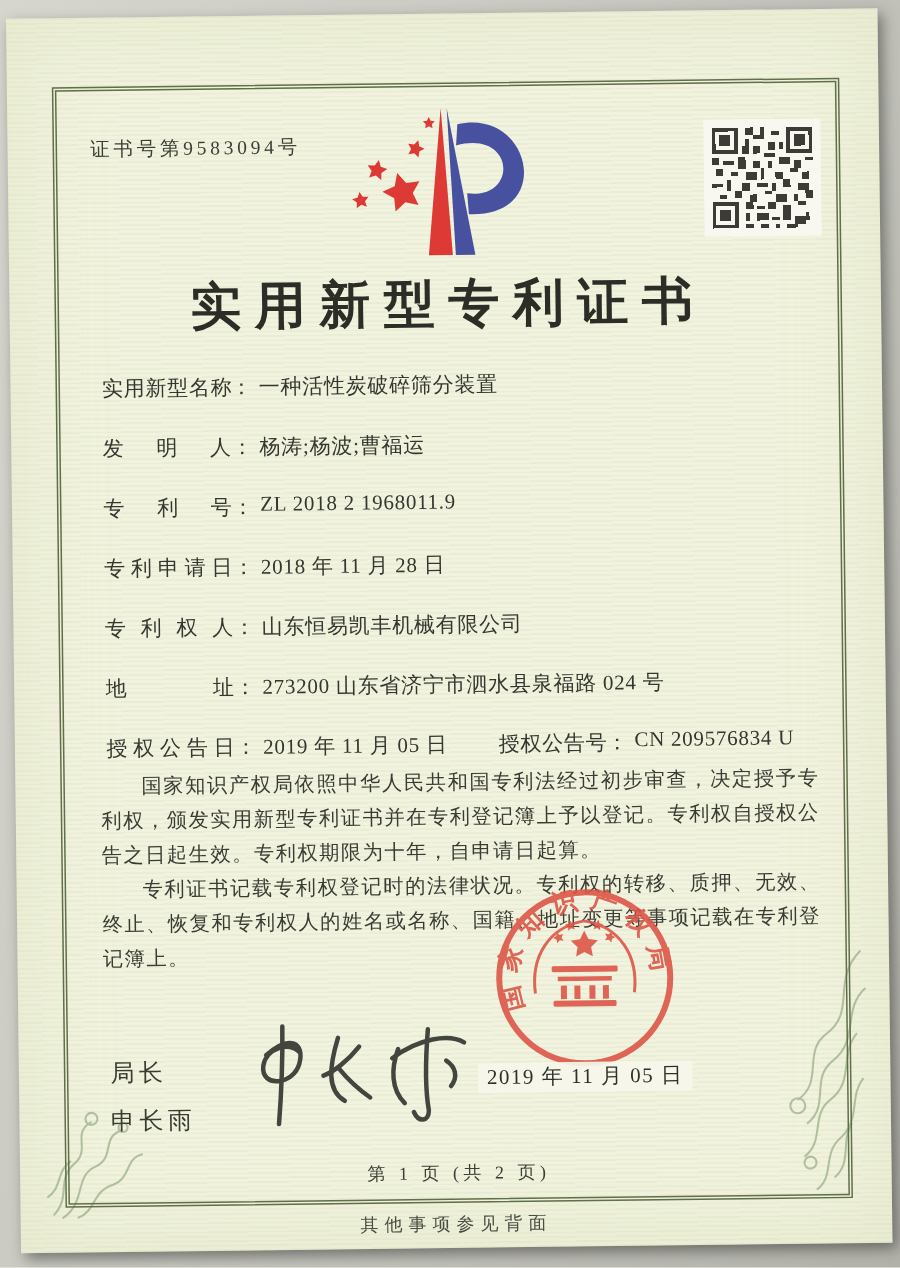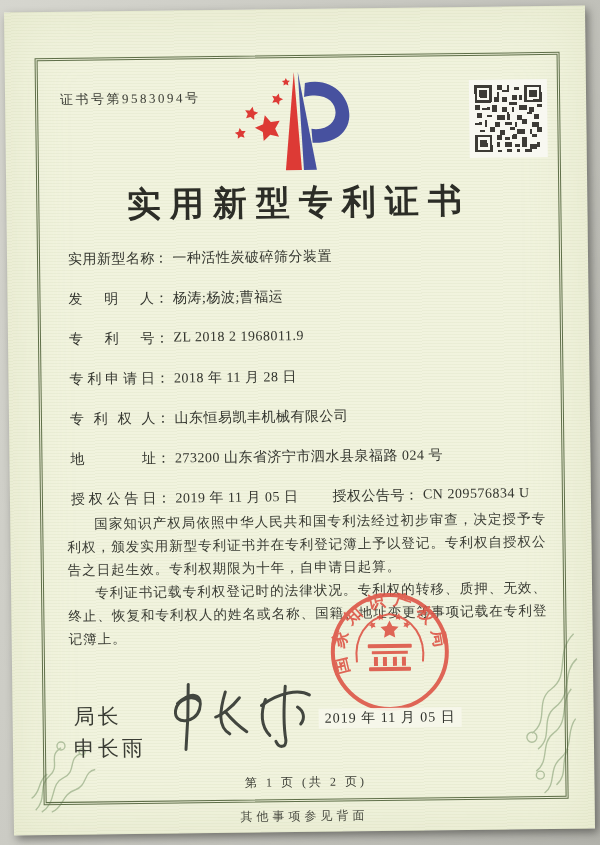--- a/index.html
+++ b/index.html
@@ -42,21 +42,21 @@
   .fields { position:absolute; top:190px; left:28px; right:18px; font-size:14px; }
   .field  { display:flex; height:40px; align-items:flex-start; letter-spacing:.5px; white-space:nowrap; }
   .lbl    { display:inline-block; width:86px; text-align:justify; text-align-last:justify; }
   .colon  { display:inline-block; }
   .val    { display:inline-block; margin-left:4px; }
   .pair2  { display:inline-flex; margin-left:34px; }
   .pair2 .lbl { width:72px; }
   .paras  { position:absolute; top:452px; left:24px; right:16px; font-size:13.5px;
             line-height:23px; text-align:justify; letter-spacing:1px; color:#3a3c34; }
   .paras p { text-indent:2em; }
-  .signer { position:absolute; left:28px; top:640px; font-size:21px; letter-spacing:3px; line-height:32px; color:#3a3c34; }
+  .signer { position:absolute; left:28px; top:640px; font-size:16px; letter-spacing:3px; line-height:32px; color:#3a3c34; }
   .signature-svg { position:absolute; left:112px; top:620px; z-index:3; }
   .seal-wrap { position:absolute; left:300px; top:566px; width:156px; height:156px; z-index:2; }
   .seal-wrap svg { opacity:.88; }
   .seal-date {
     position:absolute; left:306px; top:700px; z-index:3;
     font-size:14px; letter-spacing:1px; color:#2f312b;
     background:rgba(246,246,235,.93); padding:1px 6px;
   }
   .page-footer {
     position:absolute; bottom:8px; left:0; right:0;

